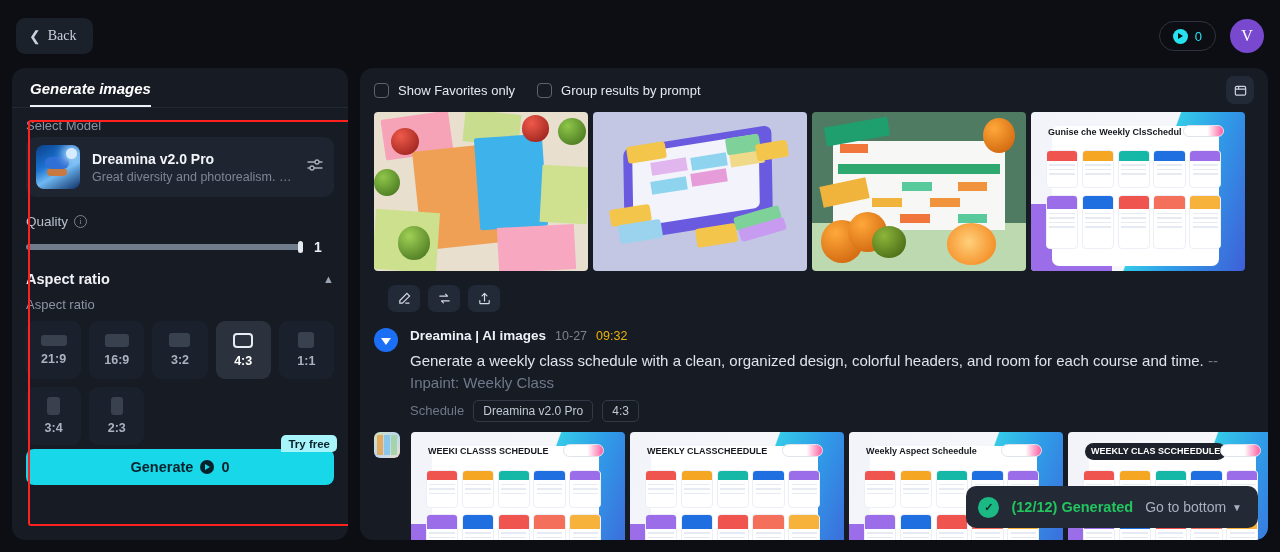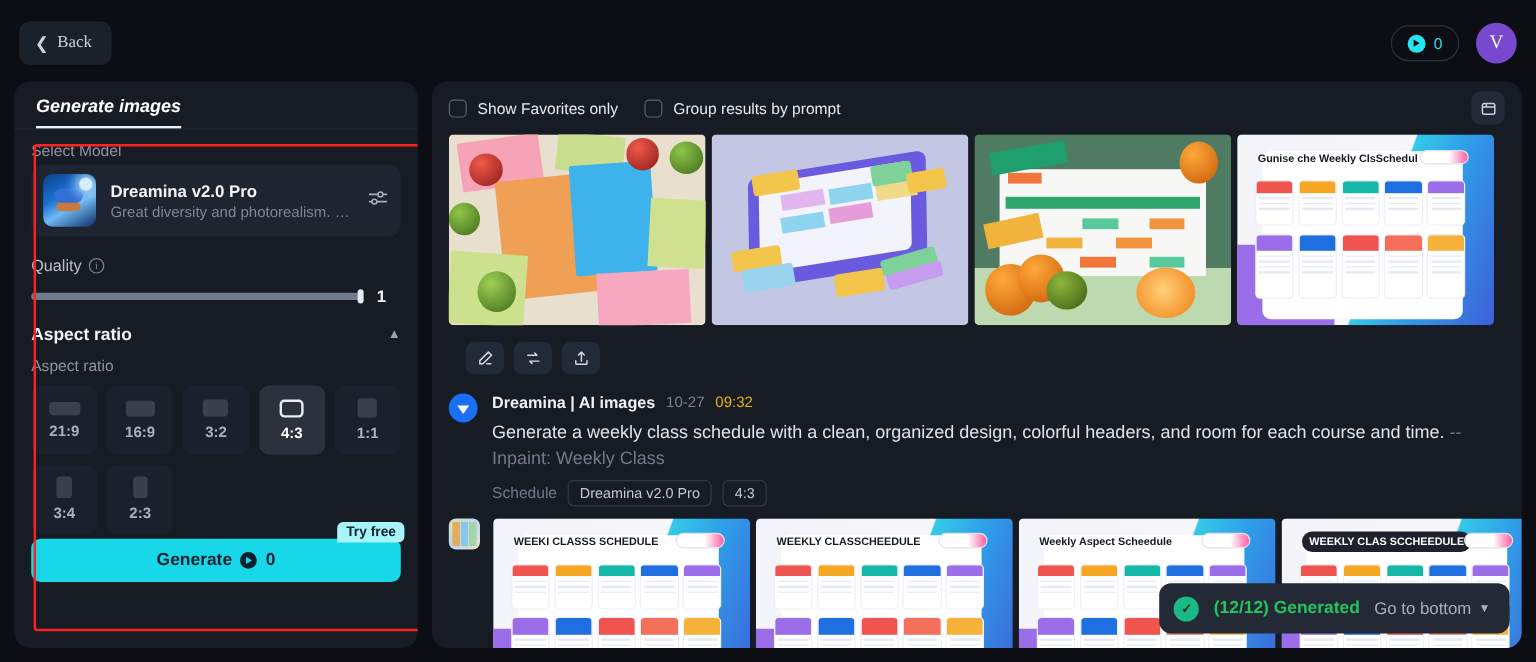--- a/index.html
+++ b/index.html
@@ -214,21 +214,21 @@
   .prompt-avatar {
     width: 24px; height: 24px; border-radius: 50%; flex: none;
     background: #1b6ff5; display: flex; align-items: center; justify-content: center;
   }
   .prompt-avatar:after {
     content: ""; width: 0; height: 0;
     border-top: 7px solid #fff;
     border-left: 5px solid transparent; border-right: 5px solid transparent;
     margin-top: 2px;
   }
-  .pb-head { display: flex; align-items: flex-start; gap: 9px; }
+  .pb-head { display: flex; align-items: flex-end; gap: 9px; }
   .pb-title { font-size: 13.5px; font-weight: bold; color: #eef1f6; }
   .pb-date { font-size: 12.5px; color: #7b838f; }
   .pb-time { font-size: 12.5px; color: #eab308; }
   .pb-text { font-size: 15px; color: #dfe3ea; margin-top: 7px; line-height: 1.45; max-width: 810px; }
   .pb-inpaint { color: #70798a; }
   .pb-tags { display: flex; align-items: center; gap: 9px; margin-top: 6px; }
   .pb-cont { font-size: 13px; color: #70798a; }
   .tag {
     font-size: 12px; color: #c2c9d4;
     border: 1px solid #323a48; border-radius: 5px;

